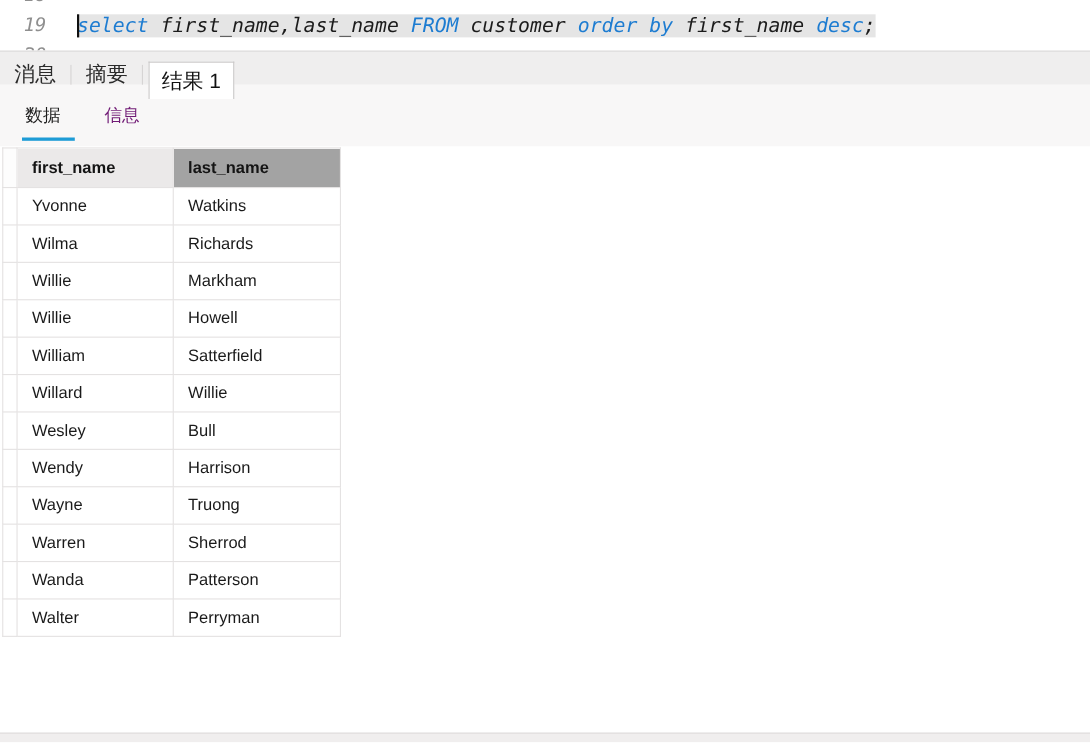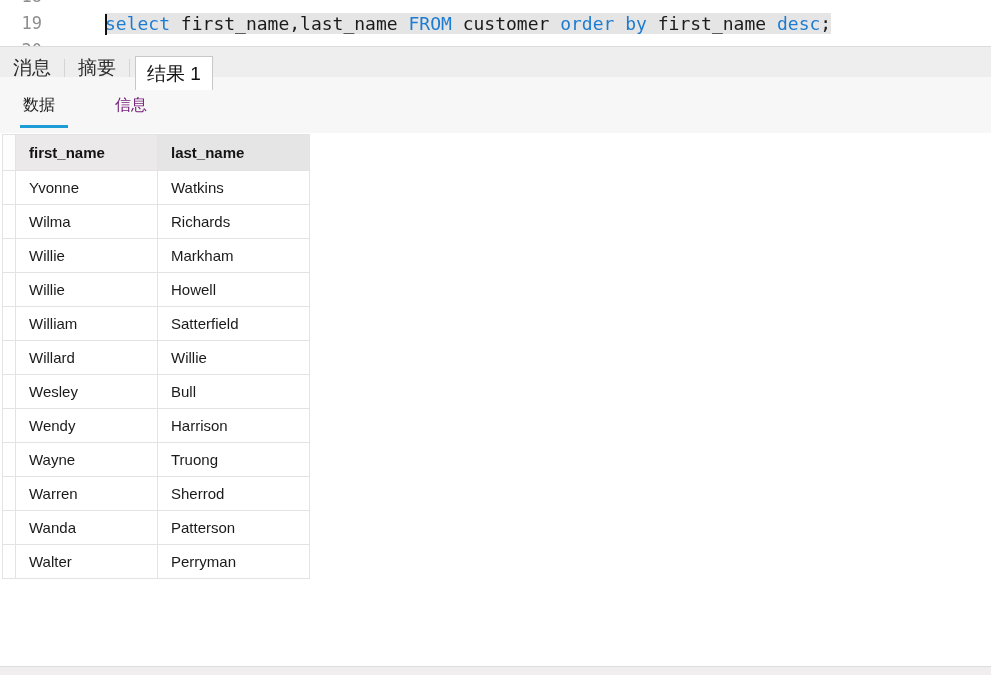--- a/index.html
+++ b/index.html
@@ -9,21 +9,21 @@
     position:relative; width:991px; height:675px; background:#fff;
     overflow:hidden;
   }
 
   
   .editor { position:relative; height:46px; background:#fff; overflow:hidden; }
   .editor-inner { position:absolute; top:-17px; left:0; right:0; }
   .code-line {
     position:relative; height:27px; line-height:27px; white-space:pre;
     font-family:"DejaVu Sans Mono","Liberation Mono",monospace;
-    font-size:18px; color:#1b1b1b; padding-left:105px;
+    font-size:18px; color:#1b1b1b; padding-left:70px;font-style:italic;
   }
   .line-num {
     position:absolute; left:0; top:0; width:42px; text-align:right;
     color:#8f8f8f; font-size:17px;
   }
   .code-text { display:inline; }
   .code-text.sel { background:#e5e5e5; }
   .tok-keyword { color:#1d7cd1; }
   .tok-plain { color:#1b1b1b; }
   .cursor {
@@ -43,21 +43,21 @@
   .tab:not(.active) { border-right:1px solid #d6d4d4; }
   .tab.active {
     position:relative; top:-3px; height:calc(100% + 4px); margin-left:5px;
     background:#fff; border:1px solid #c9c7c7; border-bottom:0;
     padding:0 11px; color:#111; z-index:2;
   }
 
   
   .view-bar {
     height:56px; background:#f8f7f7; display:flex; align-items:center;
-    padding-left:23px; gap:60px;
+    padding-left:23px; gap:40px;
   }
   .view-tab { position:relative; font-size:16px; color:#701a75; cursor:default; }
   .view-tab.active { color:#1c1c1c; }
   .view-tab.active::after {
     content:""; position:absolute; left:-3px; right:-13px; bottom:-12px;
     height:3px; background:#1e9cd6;
   }
 
   
   .grid-area { position:relative; background:#fff; height:542px; }
@@ -66,21 +66,21 @@
     font-size:15px; table-layout:fixed;
   }
   .grid col.c-sel   { width:13px; }
   .grid col.c-first { width:142px; }
   .grid col.c-last  { width:152px; }
   .grid th, .grid td {
     border:1px solid #e4e2e2; overflow:hidden; white-space:nowrap;
   }
   .grid th {
     height:36px; text-align:left; font-weight:bold; color:#141414;
-    padding:0 4px 0 13px; background:#e5e5e5; font-size:15px;
+    padding:0 4px 0 13px; background:#a3a3a3; font-size:15px;
   }
   .grid th.col-hl { background:#ebe9e9; }
   .grid th.corner { background:#fdfdfd; padding:0; }
   .grid td { height:34px; padding:0 4px 0 13px; color:#1a1a1a; background:#fff; }
   .grid td.rowsel { padding:0; background:#fff; }
   .grid tr.sel-row td { background:#e9e7e7; }
   .grid tr.sel-row td.rowsel { background:#d5d3d3; }
   .grid tr.sel-row td.sel-cell { background:#c8c6c6; }
 
   

